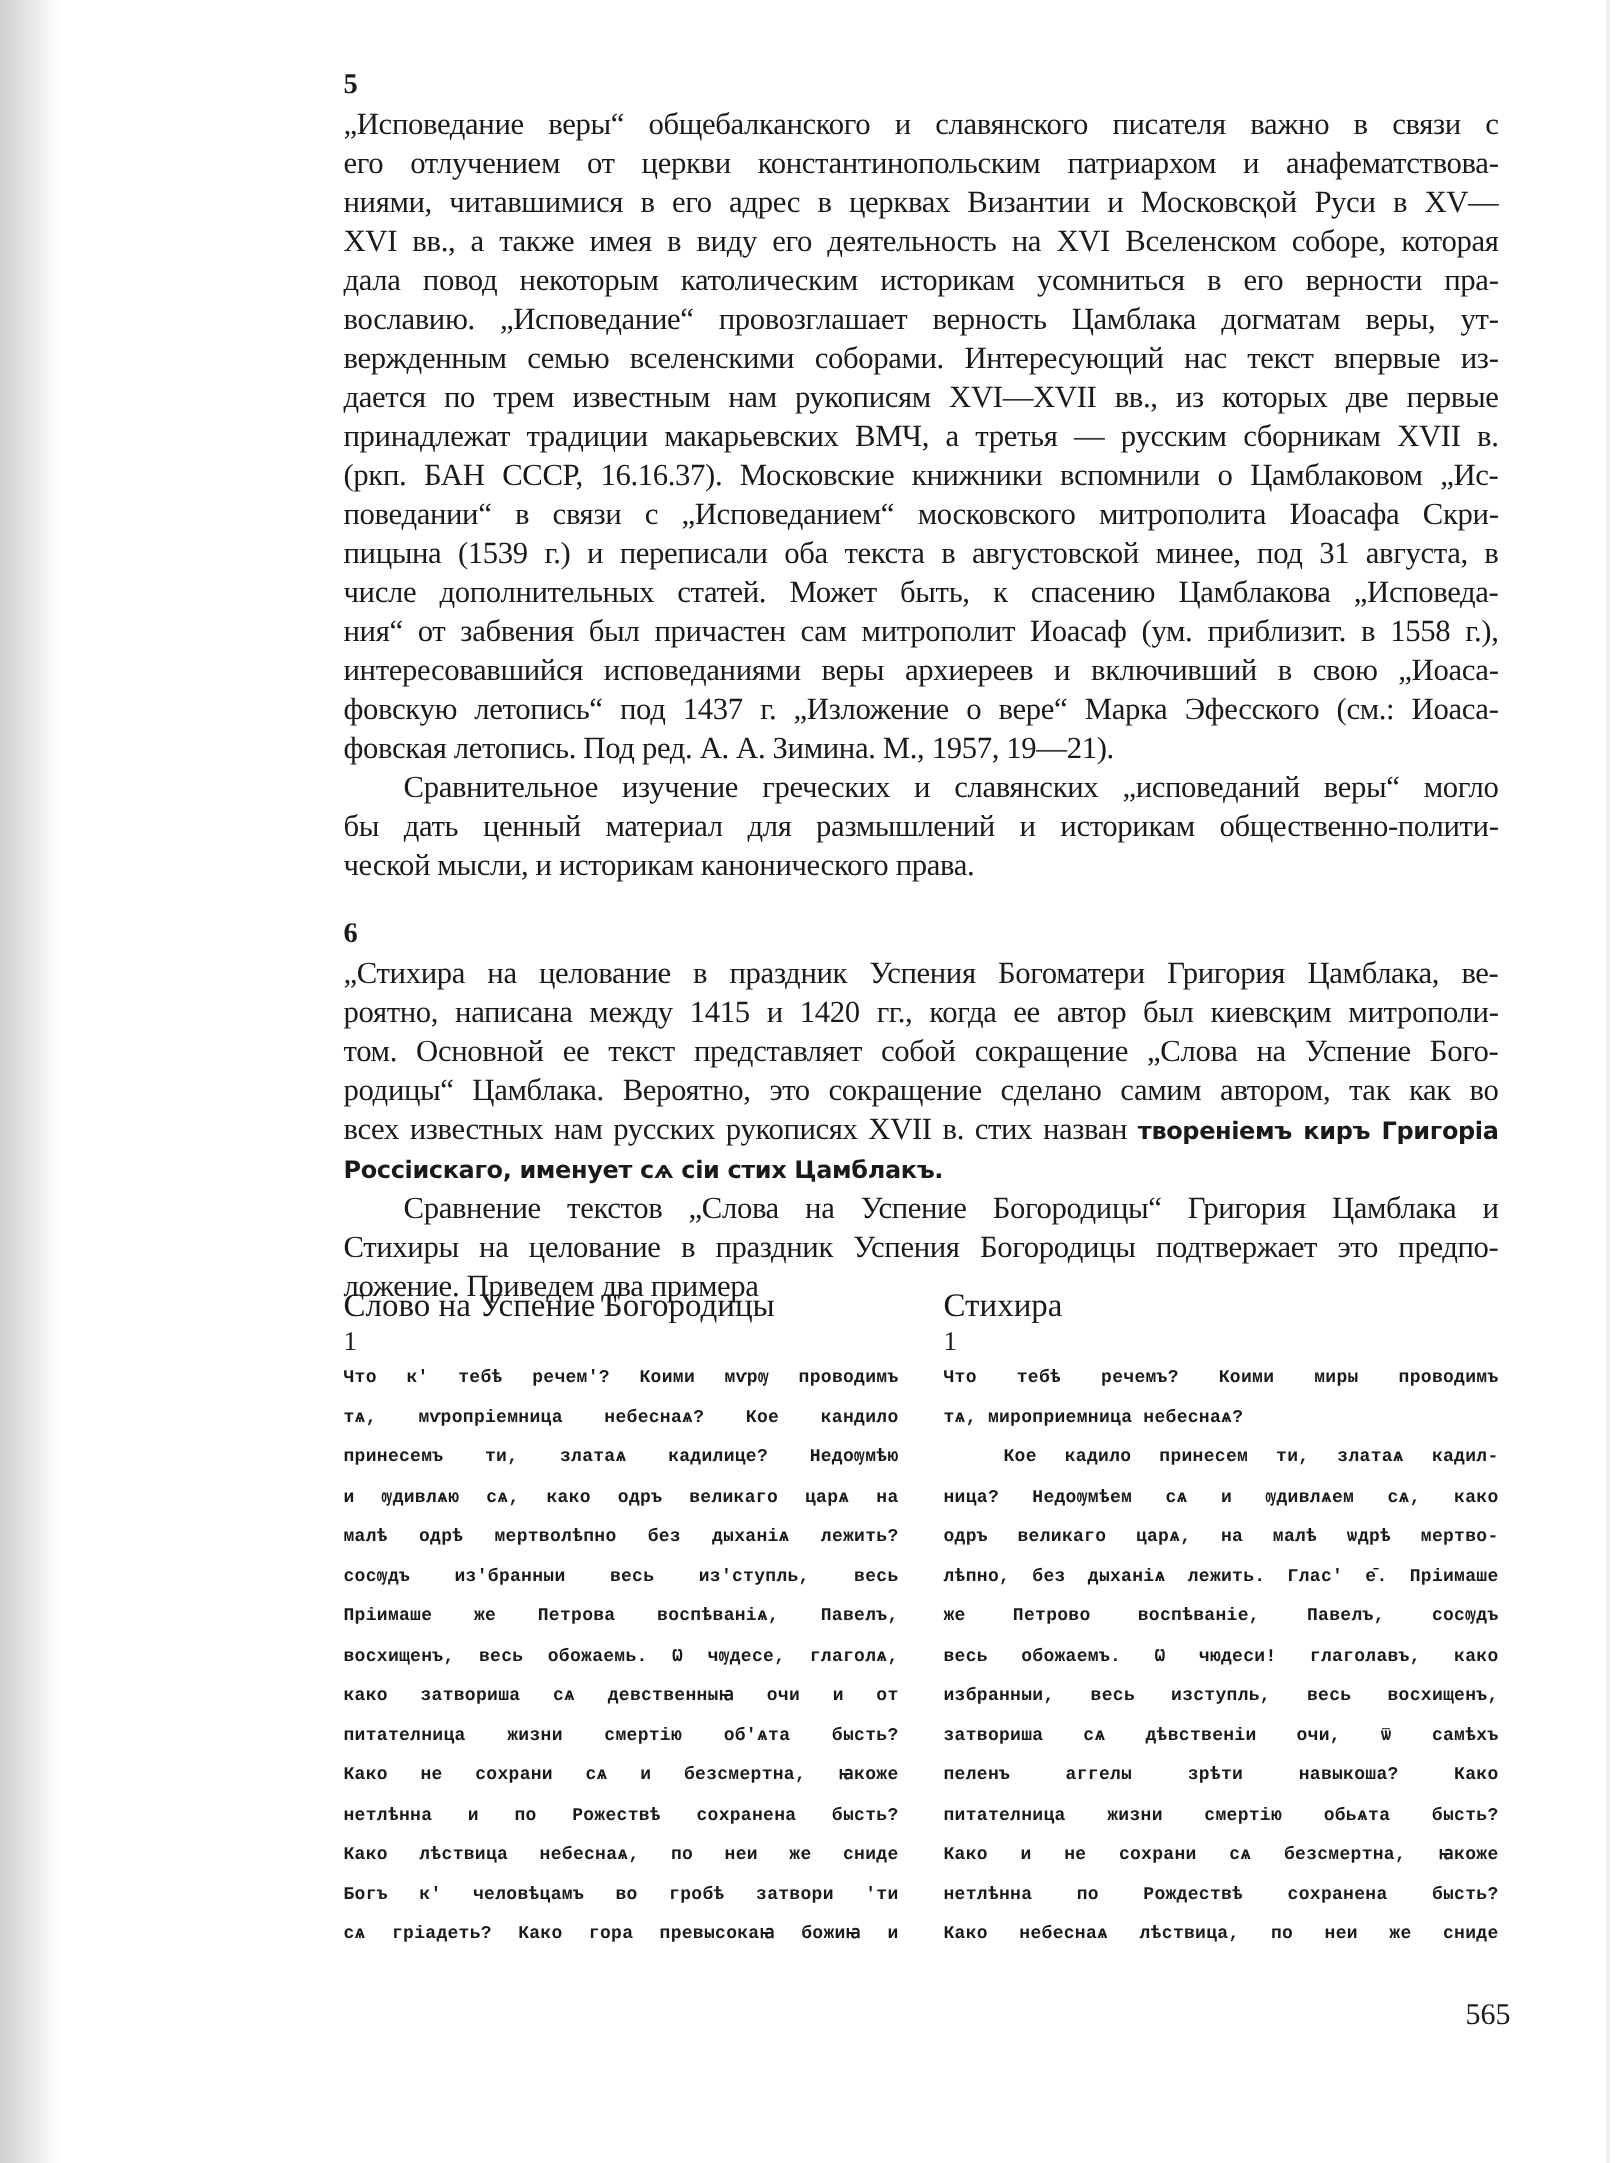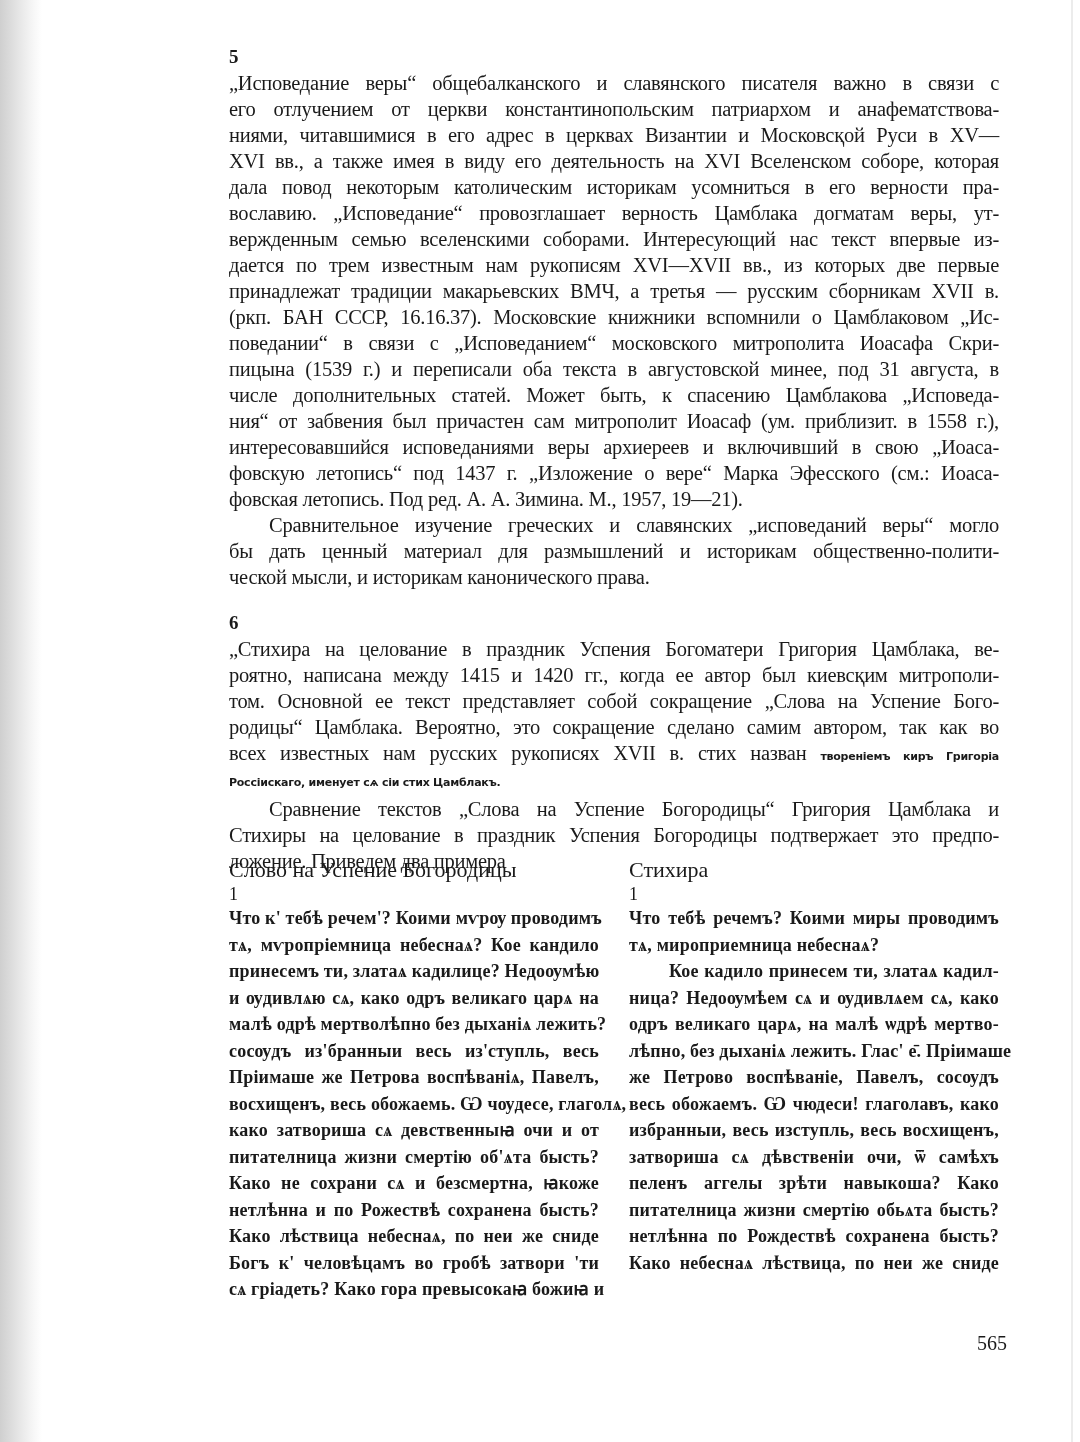--- a/index.html
+++ b/index.html
@@ -32,27 +32,27 @@
   .indent { padding-left: 40px; }
   #sec5 { }
   #sec6 { margin-top: 20px; }
   .cols { position: absolute; top: 857px; left: 229px; width: 780px; }
   .col { position: absolute; top: 0; }
   .col-left { left: 0; width: 370px; }
   .col-right { left: 400px; width: 370px; }
   .col-title { font-size: 22px; line-height: 26px; margin: 0; }
   .col-num { font-size: 18px; line-height: 22px; margin: 0; }
   .church {
-    font-family: Liberation Serif, serif; font-weight: bold;
-    font-size: 18px; line-height: 26.5px; margin: 0; letter-spacing: 0.2px;
+    font-family: Liberation Mono, monospace; font-weight: bold;
+    font-size: 12px; line-height: 26.5px; margin: 0; letter-spacing: 0.2px;
   }
   .church .ln { display: block; white-space: nowrap; text-align: justify; text-align-last: justify; }
   .church .ln.last { text-align-last: left; }
   .church .ln.ind { padding-left: 40px; }
-  .slav { font-family: "DejaVu Sans", sans-serif; font-weight: bold; font-size: 11px; }
+  .slav { font-family: "DejaVu Sans", sans-serif; font-weight: bold; font-size: 16px; }
   .page-number {
     position: absolute; left: 977px; top: 1332px; font-size: 20px; margin: 0;
   }
 </style>
 </head>
 <body>
 
 <div class="gutter-shadow"></div>
 <div class="right-edge"></div>
 
@@ -133,19 +133,20 @@
         <span class="ln ind">Кое кадило принесем ти, златаѧ кадил-</span>
         <span class="ln">ница? Недоѹмѣем сѧ и ѹдивлѧем сѧ, како</span>
         <span class="ln">одръ великаго царѧ, на малѣ ѡдрѣ мертво-</span>
         <span class="ln">лѣпно, без дыханіѧ лежить. Глас' е̄. Пріимаше</span>
         <span class="ln">же Петрово воспѣваніе, Павелъ, сосѹдъ</span>
         <span class="ln">весь обожаемъ. Ѡ чюдеси! глаголавъ, како</span>
         <span class="ln">избранныи, весь изступль, весь восхищенъ,</span>
         <span class="ln">затвориша сѧ дѣвственіи очи, ѿ самѣхъ</span>
         <span class="ln">пеленъ аггелы зрѣти навыкоша? Како</span>
         <span class="ln">питателница жизни смертію обьѧта бысть?</span>
+        <span class="ln">Како и не сохрани сѧ безсмертна, ꙗкоже</span>
         <span class="ln">нетлѣнна по Рождествѣ сохранена бысть?</span>
         <span class="ln">Како небеснаѧ лѣствица, по неи же сниде</span>
       </div>
   </div>
 </div>
 
 <p class="page-number">565</p>
 
 </body></html>

